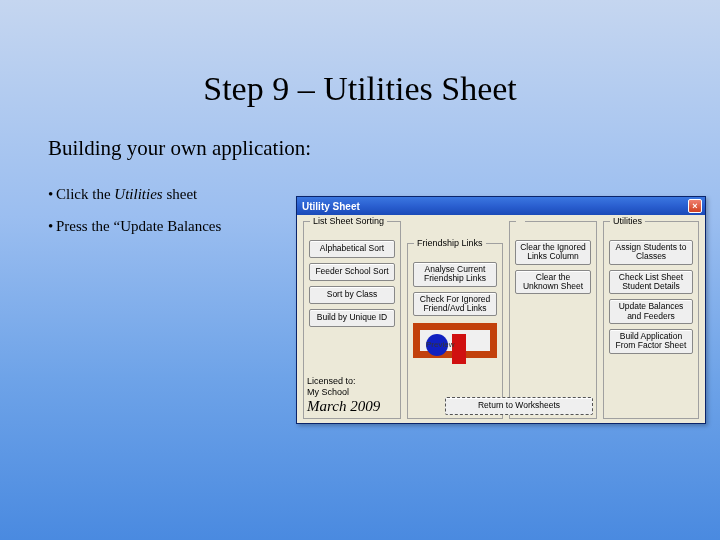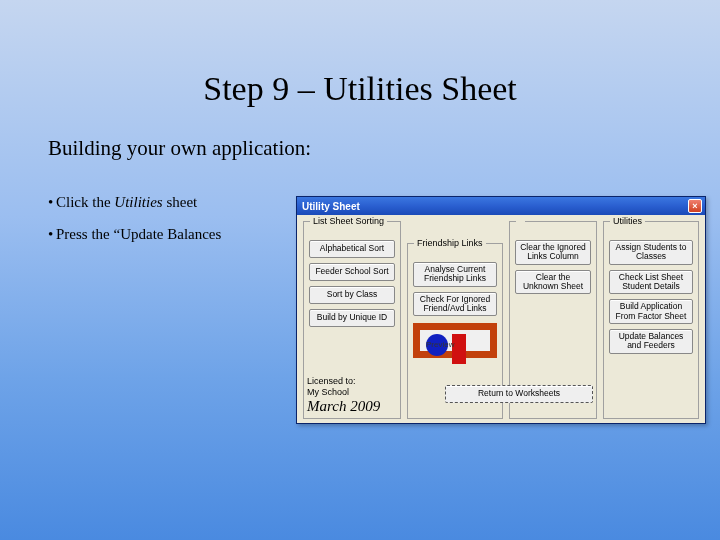--- a/index.html
+++ b/index.html
@@ -14,21 +14,21 @@
     font-size: 34px;
     font-weight: normal;
     padding-top: 70px;
   }
   .subtitle {
     font-size: 21px;
     font-weight: normal;
     margin: 28px 0 0 48px;
   }
   .bullets {
-    margin: 32px 0 0 48px;
+    margin: 24px 0 0 48px;
     font-size: 15px;
     width: 220px;
   }
   .bullet { margin-bottom: 14px; line-height: 1.2; }
   .bullet .dot { display:inline-block; width:8px; }
   .bullet em { font-style: italic; }
   .cont { display:inline-block; padding-left: 9px; }
 
   .window {
     position: absolute;
@@ -113,21 +113,21 @@
   .licensed {
     position:absolute; left: 10px; bottom: 26px;
     font-size: 9px; line-height:1.15;
   }
   .stamp {
     position:absolute; left: 10px; bottom: 8px;
     font-size: 15px; font-style: italic; font-family: Liberation Serif, serif;
   }
   .return-btn {
     position:absolute;
-    left: 148px; bottom: 20px;
+    left: 148px; bottom: 8px;
     width: 148px;
     border: 1px dashed #555;
   }
 </style>
 </head>
 <body>
 
 <h1 class="slide-title">Step 9 – Utilities Sheet</h1>
 <div class="subtitle">Building your own application:</div>
 
@@ -169,22 +169,22 @@
     <div class="group g3">
       <div class="group-label">&nbsp;</div>
       <div class="btn">Clear the Ignored Links Column</div>
       <div class="btn">Clear the Unknown Sheet</div>
     </div>
 
     <div class="group g4">
       <div class="group-label">Utilities</div>
       <div class="btn">Assign Students to Classes</div>
       <div class="btn">Check List Sheet Student Details</div>
+      <div class="btn">Update Balances and Feeders</div>
       <div class="btn">Build Application From Factor Sheet</div>
-      <div class="btn">Update Balances and Feeders</div>
     </div>
 
     <div class="licensed">
       <div>Licensed to:</div>
       <div>My School</div>
     </div>
     <div class="stamp">March 2009</div>
 
     <div class="btn return-btn">Return to Worksheets</div>
   </div>

